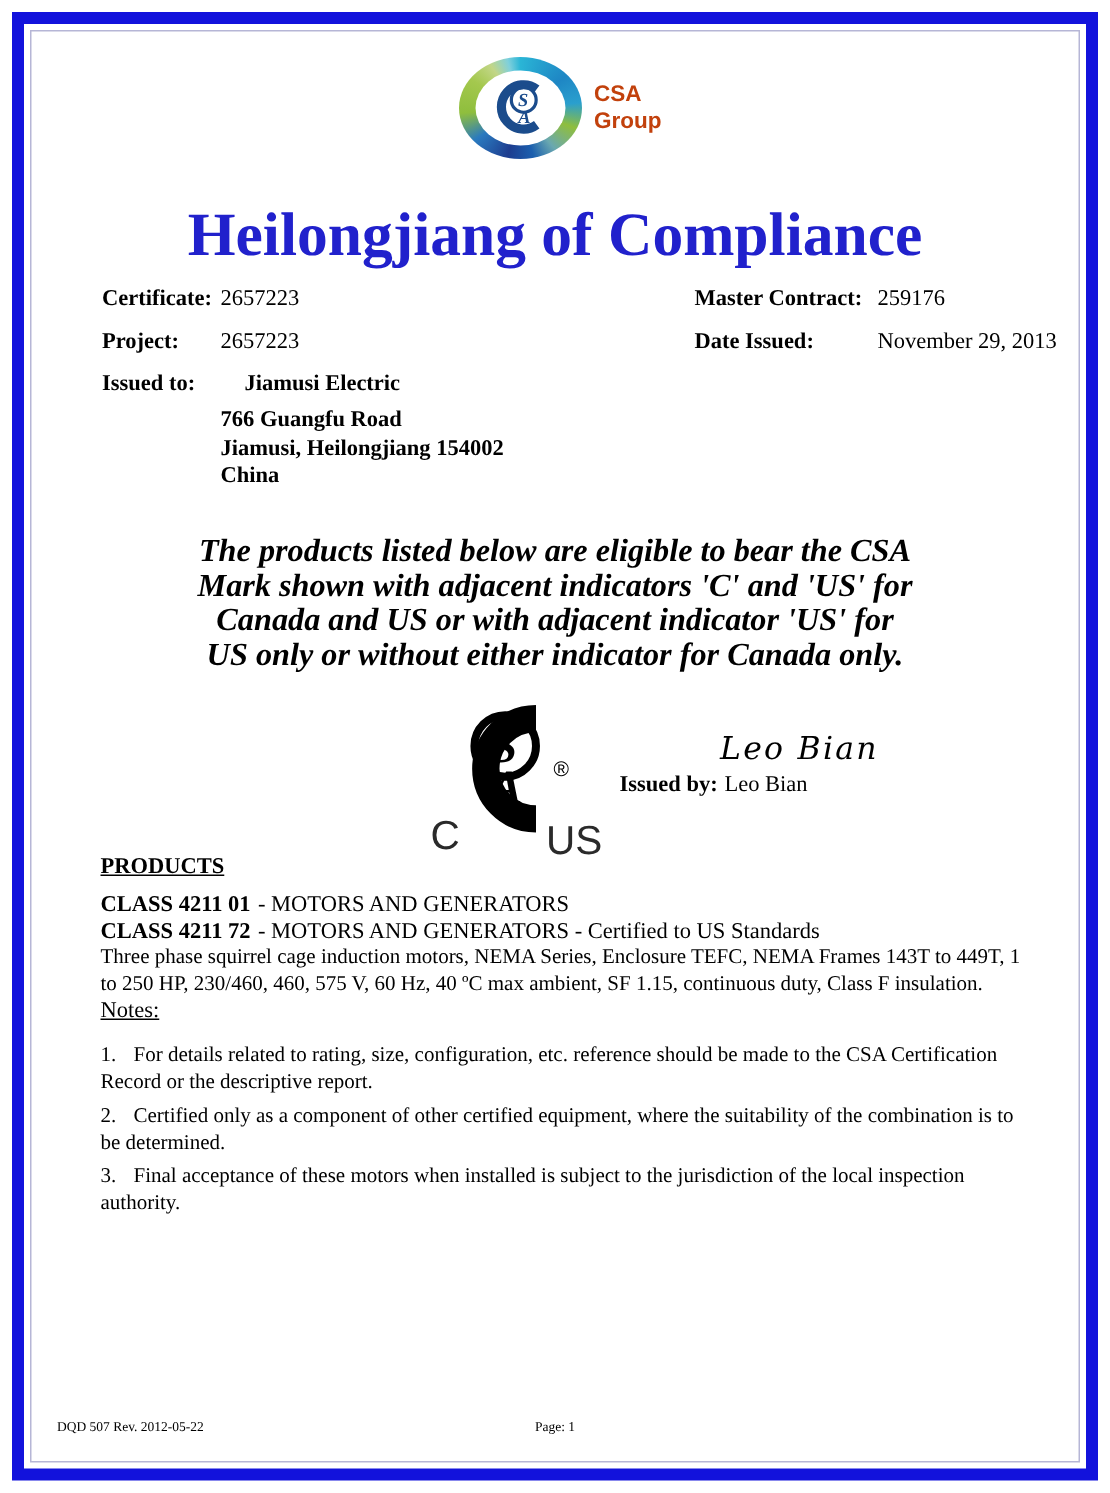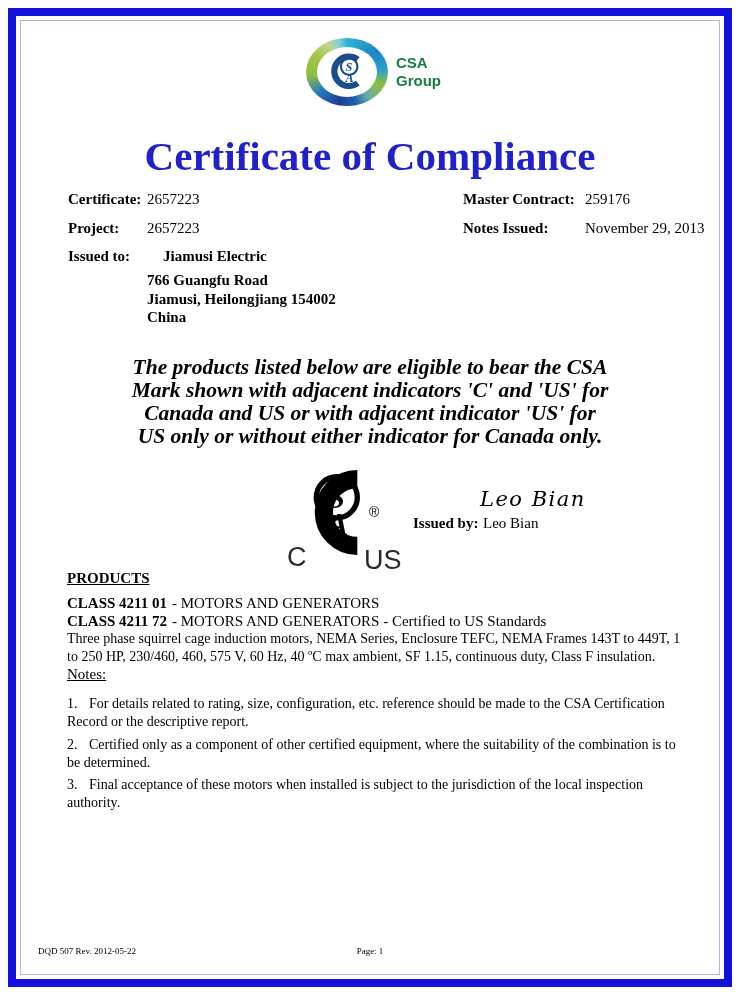--- a/index.html
+++ b/index.html
@@ -44,21 +44,21 @@
     border-radius: 50%;
     background: #fff;
     display: flex; align-items: center; justify-content: center;
   }
   .logo-text {
     margin-left: 8px;
     font-family: "Liberation Sans", sans-serif;
     font-weight: bold;
     font-size: 15px;
     line-height: 18px;
-    color: #15803d;
+    color: #c2410c;
   }
   .monogram-svg { display: block; }
 
   
   .doc-title {
     left: 0; top: 132px; width: 100%;
     text-align: center;
     font-weight: bold;
     font-size: 41px;
     color: #2121cc;
@@ -144,30 +144,30 @@
           <text x="57" y="82" font-size="34" font-weight="bold" font-style="italic" text-anchor="middle" fill="#1b4c8c" font-family="Liberation Serif, serif">A</text>
         </svg>
       </div>
     </div>
     <div class="logo-text">
       <div>CSA</div>
       <div>Group</div>
     </div>
   </div>
 
-  <div class="abs doc-title">Certificate of Compliance</div>
+  <div class="abs doc-title">Heilongjiang of Compliance</div>
 
   <span class="abs lbl" style="left:68px; top:191px;">Certificate:</span>
   <span class="abs val" style="left:147px; top:191px;">2657223</span>
   <span class="abs lbl" style="left:463px; top:191px;">Master Contract:</span>
   <span class="abs val" style="left:585px; top:191px;">259176</span>
 
   <span class="abs lbl" style="left:68px; top:220px;">Project:</span>
   <span class="abs val" style="left:147px; top:220px;">2657223</span>
-  <span class="abs lbl" style="left:463px; top:220px;">Notes Issued:</span>
+  <span class="abs lbl" style="left:463px; top:220px;">Date Issued:</span>
   <span class="abs val" style="left:585px; top:220px;">November 29, 2013</span>
 
   <span class="abs lbl" style="left:68px; top:248px;">Issued to:</span>
   <span class="abs lbl" style="left:147px; top:248px;margin-left:16px;">Jiamusi Electric</span>
 
   <div class="abs addr" style="left:147px; top:271px;">
     <div>766 Guangfu Road</div>
     <div>Jiamusi, Heilongjiang 154002</div>
     <div>China</div>
   </div>

